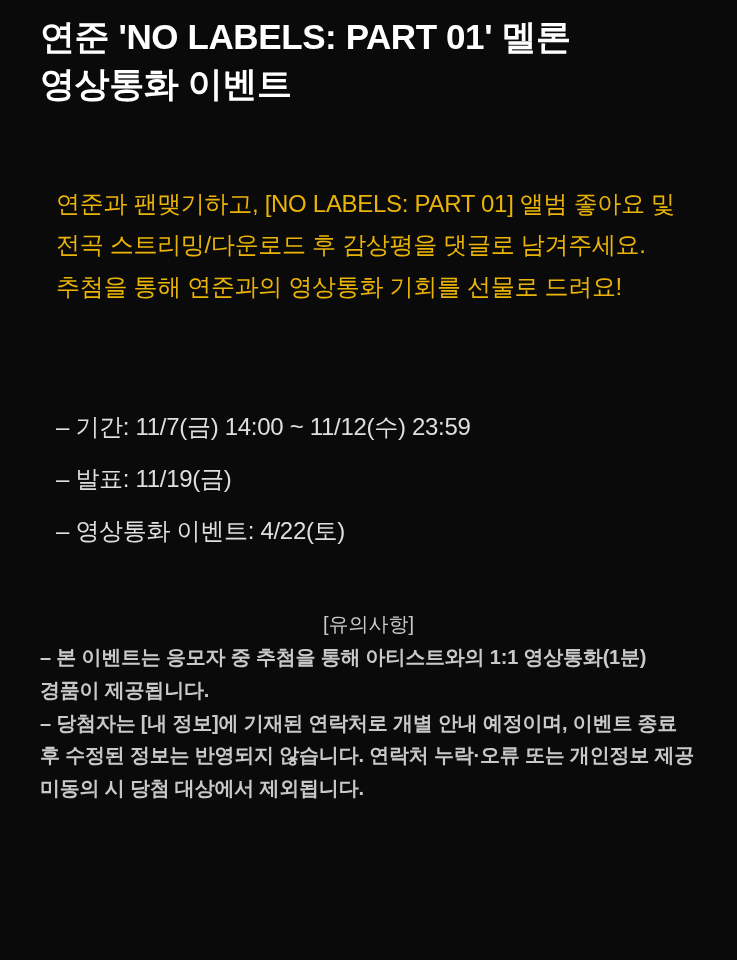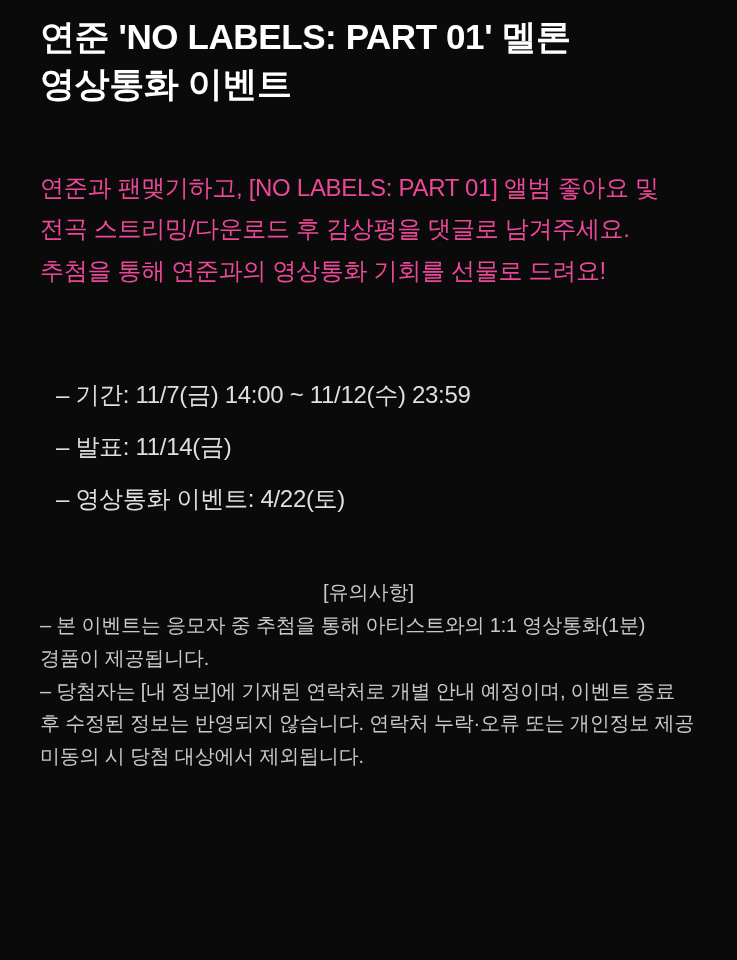--- a/index.html
+++ b/index.html
@@ -29,23 +29,23 @@
     color: #ffffff;
     letter-spacing: -0.4px;
     margin: 0;
     padding: 0;
     word-break: keep-all;
   }
   .spacer-1 { height: 60px; }
   .intro {
     font-size: 24px;
     line-height: 1.72;
-    color: #ec4899;
+    color: #eab308;
     letter-spacing: -0.3px;
-    margin: 0;
+    margin: 16px;
     word-break: keep-all;
   }
   .spacer-2 { height: 62px; }
   .schedule {
     margin: 16px;
     padding: 0;
     list-style: none;
   }
   .schedule li {
     font-size: 24px;
@@ -59,20 +59,21 @@
     font-size: 20px;
     line-height: 1.5;
     color: #c9c9c9;
     margin: 0 0 2px 0;
     text-align: center;
   }
   .notes {
     margin: 0;
     padding: 0;
     list-style: none;
+    font-weight: bold;
   }
   .notes li {
     font-size: 20px;
     line-height: 1.62;
     color: #c9c9c9;
     letter-spacing: -0.2px;
     margin-bottom: 1px;
     word-break: keep-all;
   }
 </style>
@@ -84,21 +85,21 @@
   <h1 class="event-title">연준 'NO LABELS: PART 01' 멜론 영상통화 이벤트</h1>
 
   <div class="spacer-1"></div>
 
   <p class="intro">연준과 팬맺기하고, [NO LABELS: PART 01] 앨범 좋아요 및 전곡 스트리밍/다운로드 후 감상평을 댓글로 남겨주세요. 추첨을 통해 연준과의 영상통화 기회를 선물로 드려요!</p>
 
   <div class="spacer-2"></div>
 
   <ul class="schedule">
     <li>– 기간: 11/7(금) 14:00 ~ 11/12(수) 23:59</li>
-    <li>– 발표: 11/14(금)</li>
+    <li>– 발표: 11/19(금)</li>
     <li>– 영상통화 이벤트: 4/22(토)</li>
   </ul>
 
   <div class="spacer-3"></div>
 
   <p class="notes-heading">[유의사항]</p>
 
   <ul class="notes">
     <li>– 본 이벤트는 응모자 중 추첨을 통해 아티스트와의 1:1 영상통화(1분) 경품이 제공됩니다.</li>
     <li>– 당첨자는 [내 정보]에 기재된 연락처로 개별 안내 예정이며, 이벤트 종료 후 수정된 정보는 반영되지 않습니다. 연락처 누락·오류 또는 개인정보 제공 미동의 시 당첨 대상에서 제외됩니다.</li>

